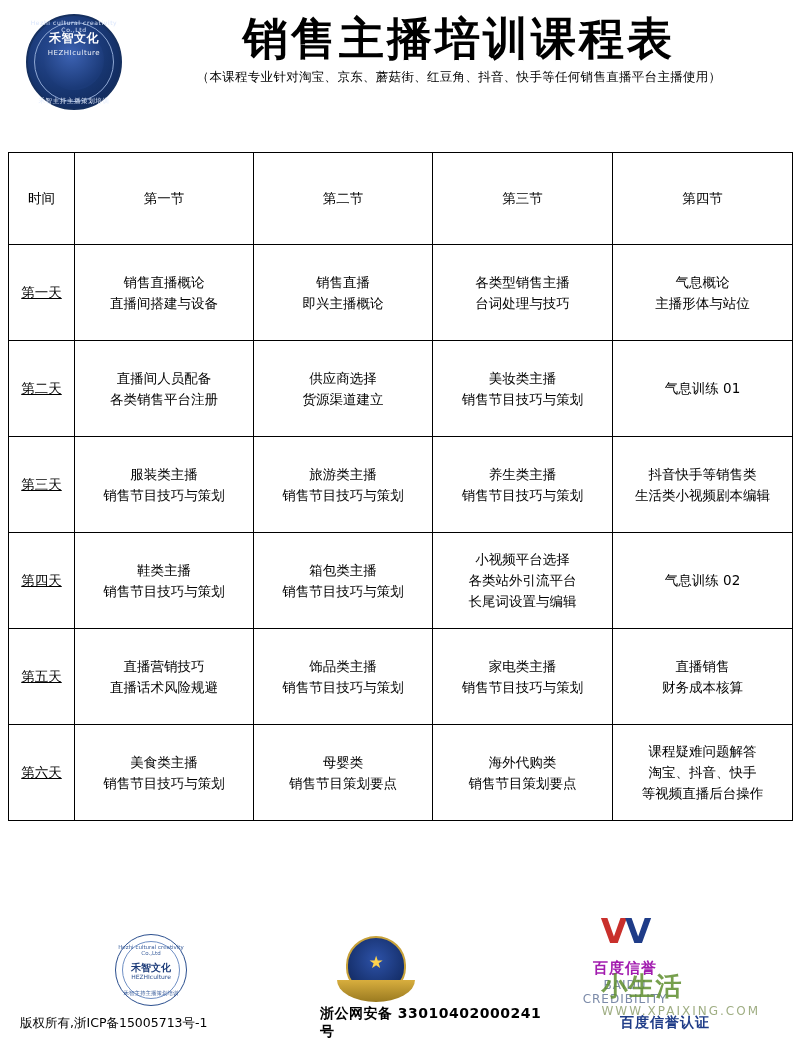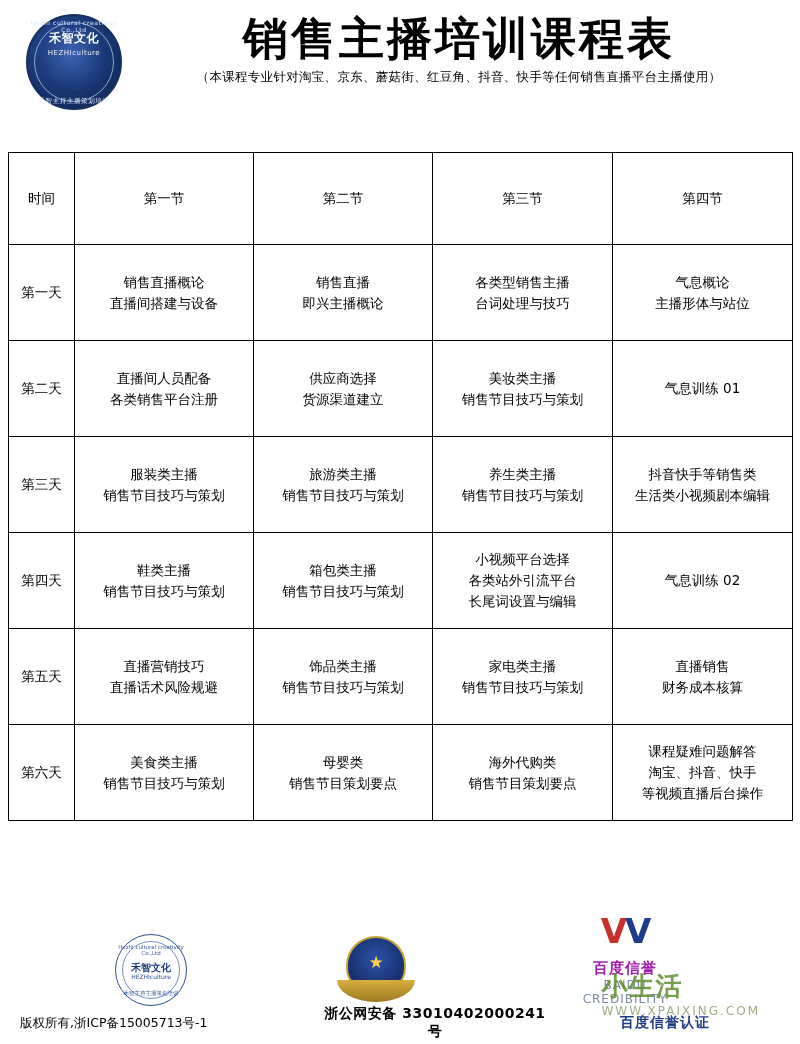--- a/index.html
+++ b/index.html
@@ -123,20 +123,21 @@
 
   .head-row th {
     height: 92px;
     font-size: 14px;
   }
   .body-row td {
     height: 96px;
   }
   .daycell {
     font-size: 13.5px;
+    text-decoration: underline;
   }
   .cell-line { display: block; white-space: nowrap; }
 
   
   .footer {
     position: absolute;
     left: 0; right: 0;
     bottom: 0;
     height: 120px;
   }
@@ -272,21 +273,21 @@
   }
 
   .footer-text {
     display: flex;
     align-items: center;
     height: 34px;
     padding: 0 20px;
     font-size: 12.5px;
   }
   .copyright { flex: 0 0 300px; text-align: left; }
-  .gongan { flex: 1 1 auto; text-align: center; font-size: 14px; font-weight: bold; letter-spacing: .5px; }
+  .gongan { flex: 1 1 auto; text-align: left; font-size: 14px; font-weight: bold; letter-spacing: .5px; }
   .baidu-foot { flex: 0 0 230px; text-align: center; }
 </style>
 </head>
 <body>
 
 <div class="header">
 
   <div class="logo">
     <div class="logo-outer"></div>
     <div class="logo-inner"></div>

